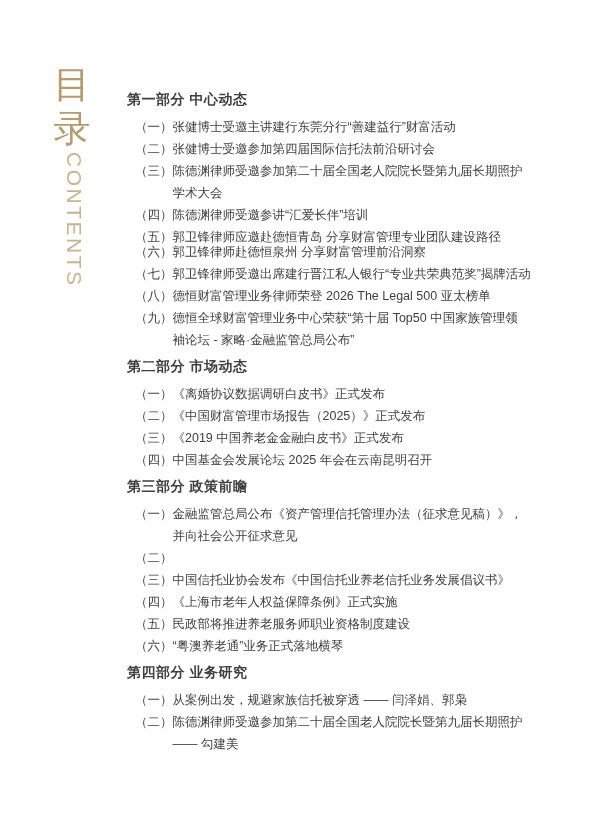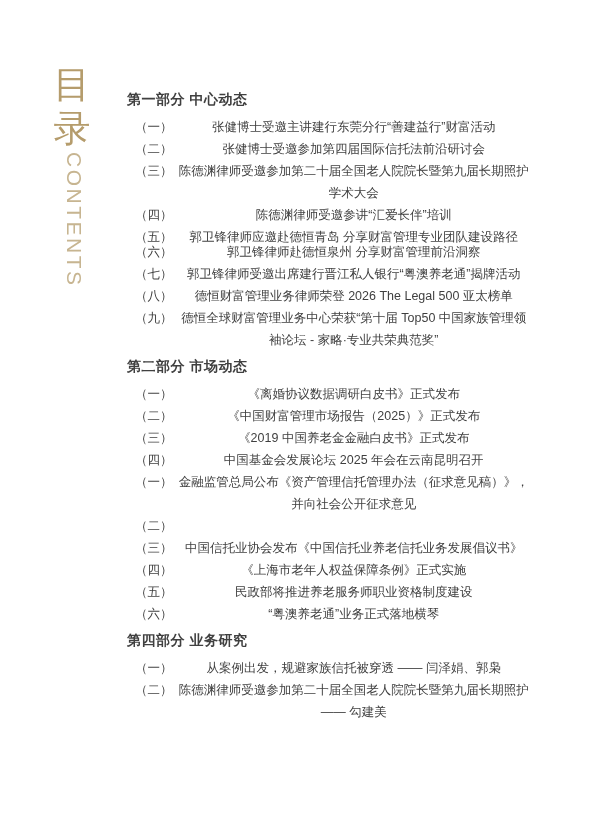--- a/index.html
+++ b/index.html
@@ -31,21 +31,21 @@
   .section {
     font-size:14px; font-weight:700; color:#404040;
     line-height:18px; margin:6px 0 8px 0; letter-spacing:0.5px;
   }
   .item {
     display:flex; align-items:flex-start;
     font-size:12.5px; line-height:22px; padding-left:8px;
     color:#3f3f3f;
   }
   .item .num { flex:0 0 31px; }
-  .item .txt { flex:1; white-space:pre-line;text-align:center; }
+  .item .txt { flex:1; white-space:pre-line; }
   .item.tight { margin-top:-7px; }
 </style>
 </head>
 <body>
 
 <div class="page">
   <div class="side-zh" style="color: rgb(181, 156, 108);">
     <span>目</span>
     <span>录</span>
   </div>
@@ -72,48 +72,49 @@
       <div class="item">
         <span class="num">（五）</span>
         <span class="txt">郭卫锋律师应邀赴德恒青岛 分享财富管理专业团队建设路径</span>
       </div>
       <div class="item tight">
         <span class="num">（六）</span>
         <span class="txt">郭卫锋律师赴德恒泉州 分享财富管理前沿洞察</span>
       </div>
       <div class="item">
         <span class="num">（七）</span>
-        <span class="txt">郭卫锋律师受邀出席建行晋江私人银行“粤澳养老通”揭牌活动</span>
+        <span class="txt">郭卫锋律师受邀出席建行晋江私人银行“专业共荣典范奖”揭牌活动</span>
       </div>
       <div class="item">
         <span class="num">（八）</span>
         <span class="txt">德恒财富管理业务律师荣登 2026 The Legal 500 亚太榜单</span>
       </div>
       <div class="item">
         <span class="num">（九）</span>
         <span class="txt">德恒全球财富管理业务中心荣获“第十届 Top50 中国家族管理领
-袖论坛 - 家略·专业共荣典范奖”</span>
+袖论坛 - 家略·金融监管总局公布”</span>
       </div>
       <div class="section">第二部分 市场动态</div>
       <div class="item">
         <span class="num">（一）</span>
         <span class="txt">《离婚协议数据调研白皮书》正式发布</span>
       </div>
       <div class="item">
         <span class="num">（二）</span>
         <span class="txt">《中国财富管理市场报告（2025）》正式发布</span>
       </div>
       <div class="item">
         <span class="num">（三）</span>
         <span class="txt">《2019 中国养老金金融白皮书》正式发布</span>
       </div>
       <div class="item">
         <span class="num">（四）</span>
         <span class="txt">中国基金会发展论坛 2025 年会在云南昆明召开</span>
       </div>
+      <div class="section">第三部分 政策前瞻</div>
       <div class="item">
         <span class="num">（一）</span>
         <span class="txt">金融监管总局公布《资产管理信托管理办法（征求意见稿）》，
 并向社会公开征求意见</span>
       </div>
       <div class="item">
         <span class="num">（二）</span>
       </div>
       <div class="item">
         <span class="num">（三）</span>

